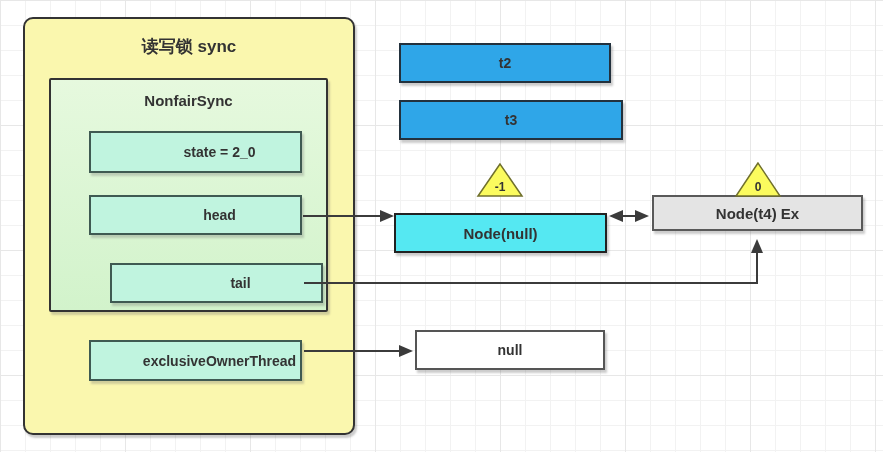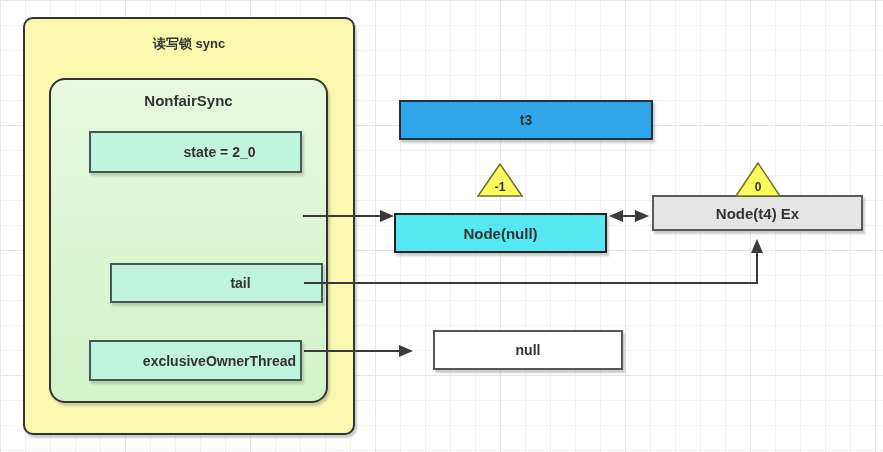--- a/index.html
+++ b/index.html
@@ -33,29 +33,29 @@
 
   .outer-box {
     left: 23px; top: 17px; width: 332px; height: 418px;
     background: var(--container_fill);
     border-color: var(--container_border);
     border-radius: 10px;
     display: block;
   }
   .outer-title {
     position: absolute; left: 0; top: 16px; width: 100%;
-    text-align: center; font-size: 13px; font-weight: bold; color: var(--text);
+    text-align: center; font-size: 17px; font-weight: bold; color: var(--text);
   }
 
   .inner-box {
     position: absolute;
-    left: 24px; top: 59px; width: 279px; height: 325px;
+    left: 24px; top: 59px; width: 279px; height: 234px;
     background: linear-gradient(to bottom, var(--inner_fill_top), var(--inner_fill_bottom));
     border: 2px solid var(--container_border);
-    border-radius: 16px;
+    border-radius: 2px;
     box-shadow: 2px 3px 2px rgba(110,110,110,0.3);
   }
   .inner-title {
     position: absolute; left: 0; top: 12px; width: 100%;
     text-align: center; font-size: 15px; font-weight: bold; color: var(--text);
   }
 
   .field-box {
     position: absolute;
     left: 38px; width: 213px;
@@ -70,38 +70,38 @@
   .field-head  { top: 115px; height: 40px; }
   .field-tail  { top: 183px; height: 40px; margin-left: 21px; }
   .field-eot   { top: 260px; height: 41px; }
 
   .thread-box {
     background: var(--thread_fill);
     border-color: var(--thread_border);
     font-size: 14px;
   }
   .thread-t2 { left: 399px; top: 43px;  width: 212px; height: 40px; }
-  .thread-t3 { left: 399px; top: 100px; width: 254px; height: 40px; }
+  .thread-t3 { left: 399px; top: 100px; width: 224px; height: 40px; }
 
   .node-head {
     left: 394px; top: 196px; width: 213px; height: 40px;
     background: var(--head_node_fill);
     border-color: var(--head_node_border);
     font-size: 15px;
     margin-top: 17px;
   }
   .node-tail {
     left: 652px; top: 195px; width: 211px; height: 36px;
     background: var(--tail_node_fill);
     border-color: var(--tail_node_border);
     font-size: 15px;
   }
 
   .null-box {
-    left: 433px; top: 330px; width: 190px; height: 40px;
+    left: 415px; top: 330px; width: 190px; height: 40px;
     background: var(--null_fill);
     border: 2px solid var(--null_border);
     font-size: 14px;
   }
 
   .overlay {
     position: absolute; left: 0; top: 0; width: 883px; height: 452px;
     pointer-events: none; z-index: 10;
   }
   .overlay line, .overlay polyline {
@@ -121,25 +121,27 @@
 
 <div class="canvas">
 
   <div class="box outer-box">
     <div class="outer-title">读写锁 sync</div>
 
     <div class="inner-box">
       <div class="inner-title">NonfairSync</div>
 
       <div class="field-box field-state">state = 2_0</div>
+      <div class="field-box field-head">head</div>
       <div class="field-box field-tail">tail</div>
       <div class="field-box field-eot">exclusiveOwnerThread</div>
     </div>
   </div>
 
+  <div class="box thread-box thread-t2">t2</div>
   <div class="box thread-box thread-t3">t3</div>
 
   <div class="box node-head">Node(null)</div>
   <div class="box node-tail">Node(t4) Ex</div>
 
   <div class="box null-box">null</div>
 
   <svg class="overlay" viewBox="0 0 883 452" width="883" height="452" xmlns="http://www.w3.org/2000/svg">
 
     <g>

